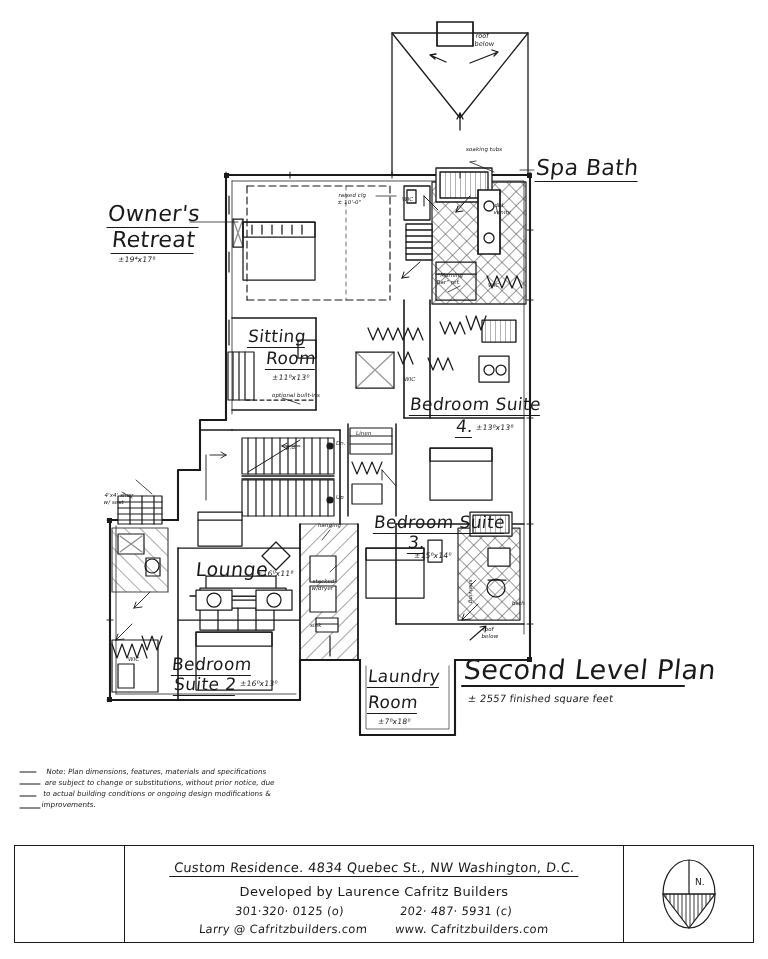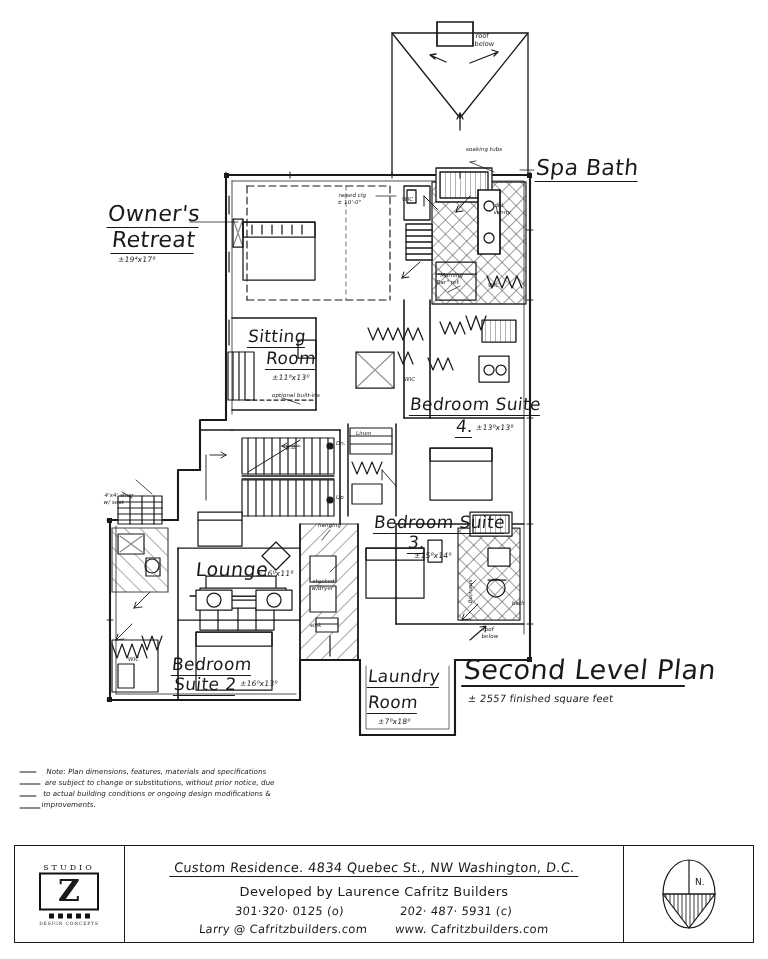--- a/index.html
+++ b/index.html
@@ -430,36 +430,20 @@
   <div class="lbl room-title" style="left:464px;top:656px;font-size:27px;">Second Level Plan</div>
   <div class="lbl dim" style="left:468px;top:694px;font-size:10px;">± 2557 finished square feet</div>
 
   <div class="lbl disclaimer" style="left:44px;top:766px;width:230px;white-space:normal;">Note: Plan dimensions, features, materials and specifications are subject to change or substitutions, without prior notice, due to actual building conditions or ongoing design modifications &amp; improvements.</div>
 
   <div id="titleblock">
     <div class="tb-outer"></div>
     <div class="tb-div" style="left:110px;"></div>
     <div class="tb-div" style="right:130px;"></div>
 
-    <div id="logo-cell">
-      <div class="logo-wrap">
-        <div class="logo-studio">STUDIO</div>
-        <div class="logo-z">
-          <span>Z</span>
-        </div>
-        <div class="logo-sq">
-          <i></i>
-            <i></i>
-            <i></i>
-            <i></i>
-            <i></i>
-        </div>
-        <div class="logo-tag">DESIGN CONCEPTS</div>
-      </div>
-    </div>
 
     <div id="info-cell">
       <div class="tb-stack">
         <div class="tb-row">
           <span class="tb-line tb-underline">Custom  Residence.  4834 Quebec St., NW Washington, D.C.</span>
         </div>
         <div class="tb-row">
           <span class="tb-line">Developed by Laurence Cafritz Builders</span>
         </div>
         <div class="tb-row tb-two">

